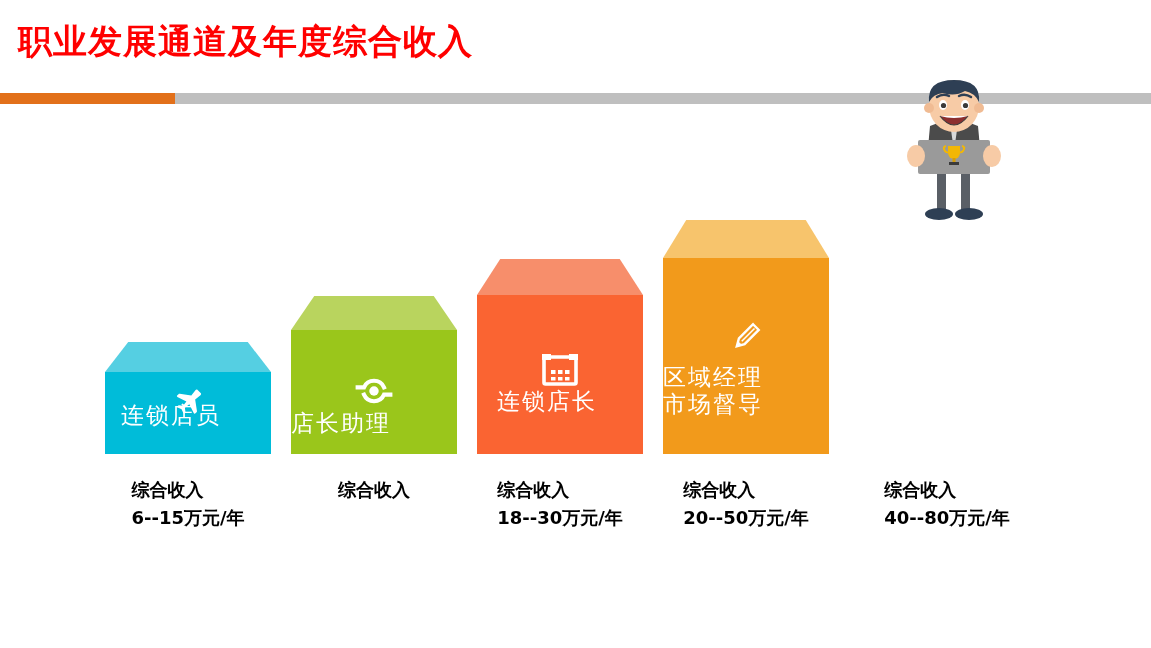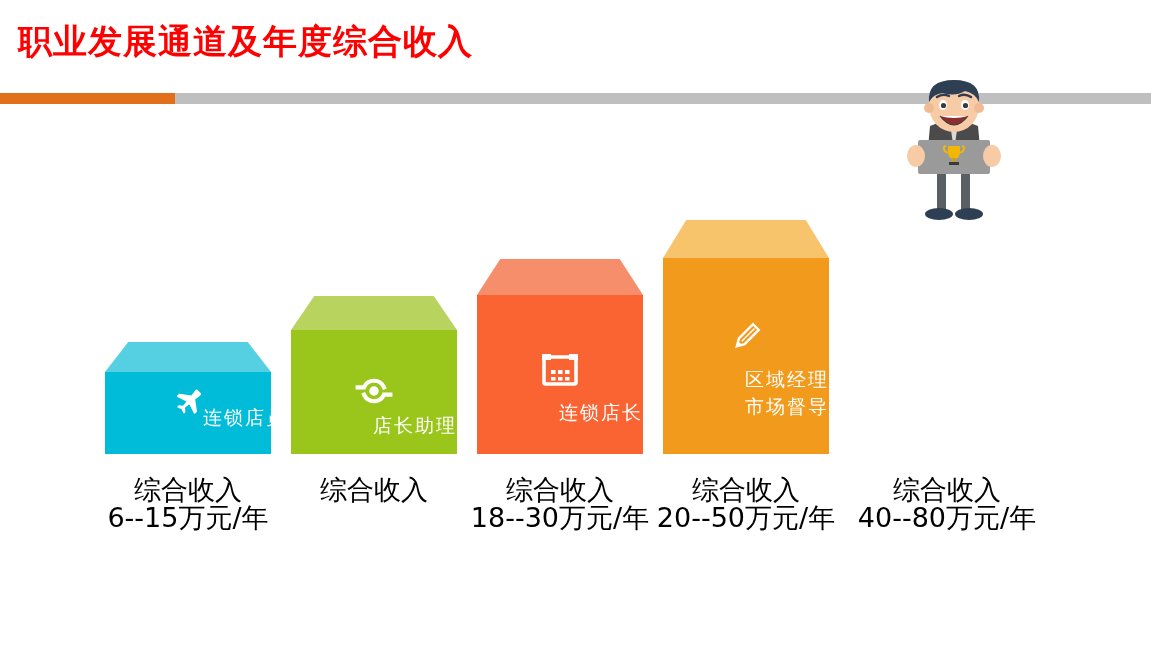--- a/index.html
+++ b/index.html
@@ -76,36 +76,35 @@
   .bar-icon {
     position: absolute;
     left: 0; width: 100%;
     display: flex;
     justify-content: center;
     align-items: center;
   }
   .bar-label {
     position: absolute;
     left: 0; width: 100%;
-    text-align: right;
+    text-align: left;
     color: #ffffff;
-    font-size: 19px;
+    font-size: 23px;
     line-height: 27px;
     letter-spacing: 2px;
-    font-family: Liberation Sans, sans-serif;
+    font-family: Liberation Mono, monospace;
   }
 
   .caption {
     position: absolute;
     left: 50%;
     transform: translateX(-50%);
-    text-align: center;
     color: #000000;
-    font-weight: normal;
-    font-size: 27px;
+    font-weight: bold;
+    font-size: 18px;
     line-height: 28px;
     white-space: nowrap;
     font-family: "DejaVu Sans", "Liberation Sans", sans-serif;
   }
 
   
   #mascot {
     position: absolute;
     left: 884px; top: 78px;
     width: 140px; height: 145px;
@@ -167,21 +166,21 @@
         <rect x="0" y="2" width="9" height="6" fill="#ffffff"></rect>
         <rect x="27" y="2" width="9" height="6" fill="#ffffff"></rect>
         <rect x="9" y="18" width="4.5" height="4" fill="#ffffff"></rect>
         <rect x="16" y="18" width="4.5" height="4" fill="#ffffff"></rect>
         <rect x="23" y="18" width="4.5" height="4" fill="#ffffff"></rect>
         <rect x="9" y="25" width="4.5" height="3.5" fill="#ffffff"></rect>
         <rect x="16" y="25" width="4.5" height="3.5" fill="#ffffff"></rect>
         <rect x="23" y="25" width="4.5" height="3.5" fill="#ffffff"></rect>
       </svg>
     </div>
-    <div class="bar-label" style="top:140px;">
+    <div class="bar-label" style="top:131px;padding-left:20px;">
       <span>连锁店长</span>
     </div>
   </div>
   <div class="caption" style="left:560px; top:372px;">
     <div>综合收入</div>
     <div>18--30万元/年</div>
   </div>
 
   <div class="column" style="left:663px; width:166px; height:234px;">
     <div class="bar-top trapezoid" style="height:38px; background:#f7c46c;"></div>

